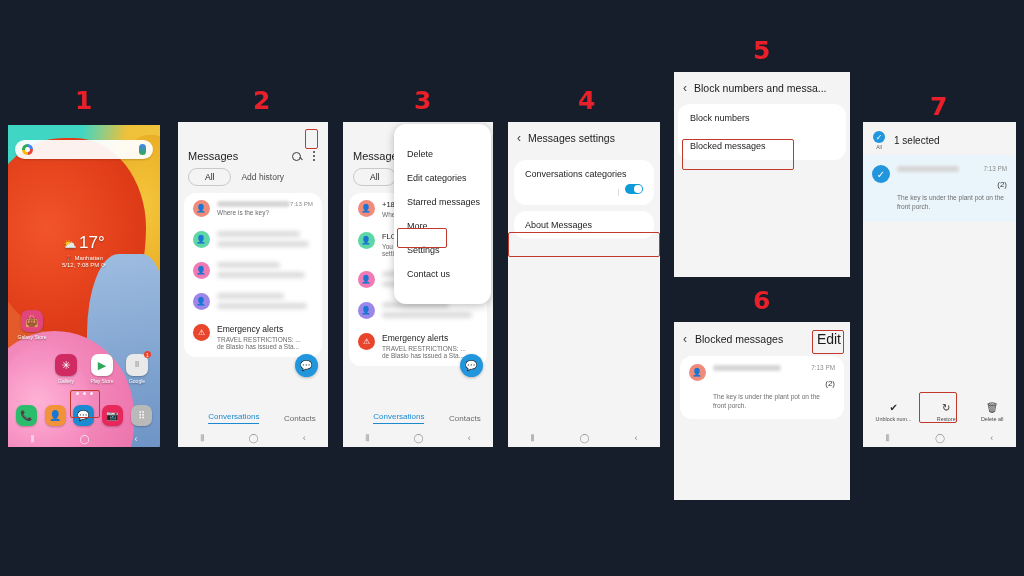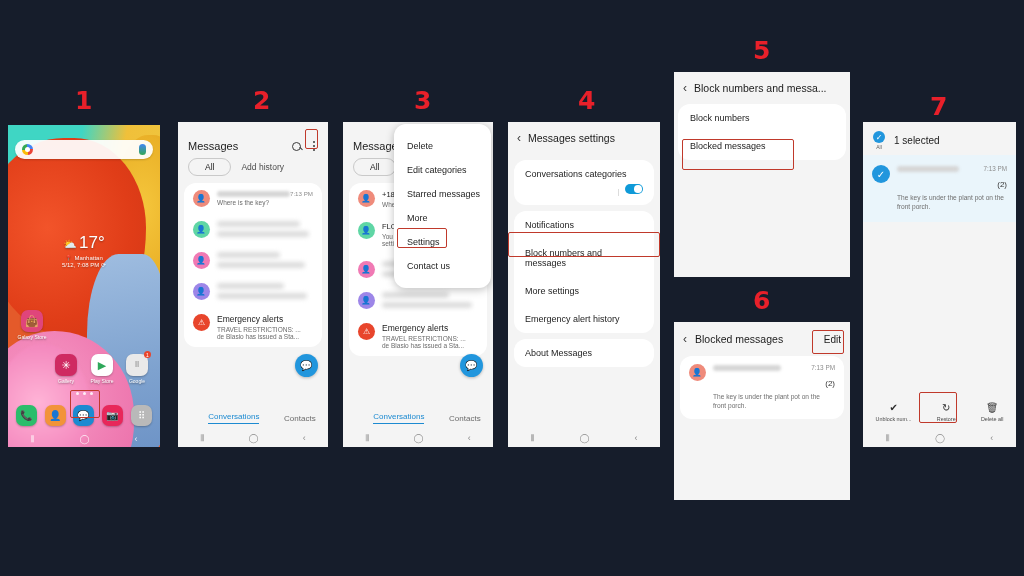--- a/index.html
+++ b/index.html
@@ -97,21 +97,21 @@
   .card { background:#fff; border-radius:11px; margin:0 6px; }
   .row { padding:8px 10px; font-size:9px; color:#222; }
   .row + .row { border-top:1px solid #efefef; }
 
   .navbar { position:absolute; left:0; right:0; bottom:0; height:18px;
      display:flex; align-items:center; justify-content:space-around;
      color:#8a8a8a; font-size:9px; background:#f4f4f4; }
 
   
   .msg-top { display:flex; align-items:center; justify-content:space-between;
-     padding:18px 10px 6px; }
+     padding:28px 10px 6px; }
   .msg-top .t { font-size:11px; color:#1b1b1b; }
   .msg-top .icons { display:flex; align-items:center; gap:9px; }
   .search-ic { width:9px; height:9px; border:1.2px solid #3a3a3a; border-radius:50%; position:relative; }
   .search-ic::after { content:""; position:absolute; width:4px; height:1.2px; background:#3a3a3a;
      right:-3px; bottom:0px; transform:rotate(45deg); }
   .kebab { display:flex; flex-direction:column; gap:1.6px; padding:1px 3px; }
   .kebab i { width:2px; height:2px; border-radius:50%; background:#3a3a3a; display:block; }
 
   .chips { display:flex; align-items:center; gap:10px; padding:0 10px 7px; }
   .chip-all { border:1px solid #c9c9c9; border-radius:11px; padding:3px 16px;
@@ -134,21 +134,21 @@
      background:#2196dd; display:flex; align-items:center; justify-content:center;
      color:#fff; font-size:10px; box-shadow:0 1px 3px rgba(0,0,0,.25); }
 
   .tabs { position:absolute; left:0; right:0; bottom:18px; display:flex;
      align-items:center; justify-content:space-around; height:22px; background:#f4f4f4;padding-left:18px; }
   .tabs .tb { font-size:8px; color:#6b6b6b; }
   .tabs .tb.act { color:#1c8ad1; border-bottom:1.5px solid #1c8ad1; padding-bottom:2px; }
 
   
   .dropdown { position:absolute; background:#fff; border-radius:12px;
-     box-shadow:0 2px 9px rgba(0,0,0,.25); padding:10px 0; }
+     box-shadow:0 2px 9px rgba(0,0,0,.25); padding:18px 0; }
   .dd-item { font-size:9px; color:#1d1d1d; padding:7px 13px; white-space:nowrap; }
 
   
   .sec { background:#fff; border-radius:12px; margin:6px; }
   .sec .it { padding:9px 11px; font-size:9px; color:#1d1d1d; }
   .toggle { width:18px; height:10px; border-radius:6px; background:#0f9ad8; position:relative;
      display:inline-block; }
   .toggle::after { content:""; position:absolute; right:1.2px; top:1.2px; width:7.6px; height:7.6px;
      border-radius:50%; background:#fff; }
 
@@ -393,26 +393,20 @@
     <div class="sec">
       <div class="it">
         <div>Conversations categories</div>
         <div style="text-align:right;margin-top:5px;">
           <span style="color:#ccc;font-size:8px;margin-right:3px;">|</span>
           <span class="toggle"></span>
         </div>
       </div>
     </div>
 
-    <div class="sec">
-      <div class="it">Notifications</div>
-      <div class="it">Block numbers and messages</div>
-      <div class="it">More settings</div>
-      <div class="it">Emergency alert history</div>
-    </div>
 
     <div class="sec">
       <div class="it">About Messages</div>
     </div>
 
     <div class="navbar">
       <span>⦀</span>
       <span>◯</span>
       <span>‹</span>
     </div>
@@ -430,21 +424,21 @@
     </div>
   </div>
   <div class="hl-box" style="left:682px; top:139px; width:112px; height:31px;"></div>
 
   <div class="phone pnl" id="phone6" style="left:674px; top:322px; width:176px; height:178px;">
     <div class="pnl-head" style="height:34px; justify-content:space-between;">
       <div style="display:flex;align-items:center;gap:8px;">
         <span class="chev">‹</span>
         <span class="title">Blocked messages</span>
       </div>
-      <span class="title" style="font-size:10px;">Edit</span>
+      <span class="title" style="font-size:14px;">Edit</span>
     </div>
     <div class="card" style="border-radius:12px;">
       <div class="bm">
         <div class="av" style="background:#ef8b7b;">👤</div>
         <div style="flex:1;min-width:0;">
           <div style="display:flex;justify-content:space-between;align-items:center;">
             <span class="blurname" style="width:68px;"></span>
             <span class="tm" style="font-size:6.4px;color:#8d8d8d;">7:13 PM</span>
           </div>
           <div style="text-align:right;margin-top:1px;"><span class="cnt">(2)</span></div>

